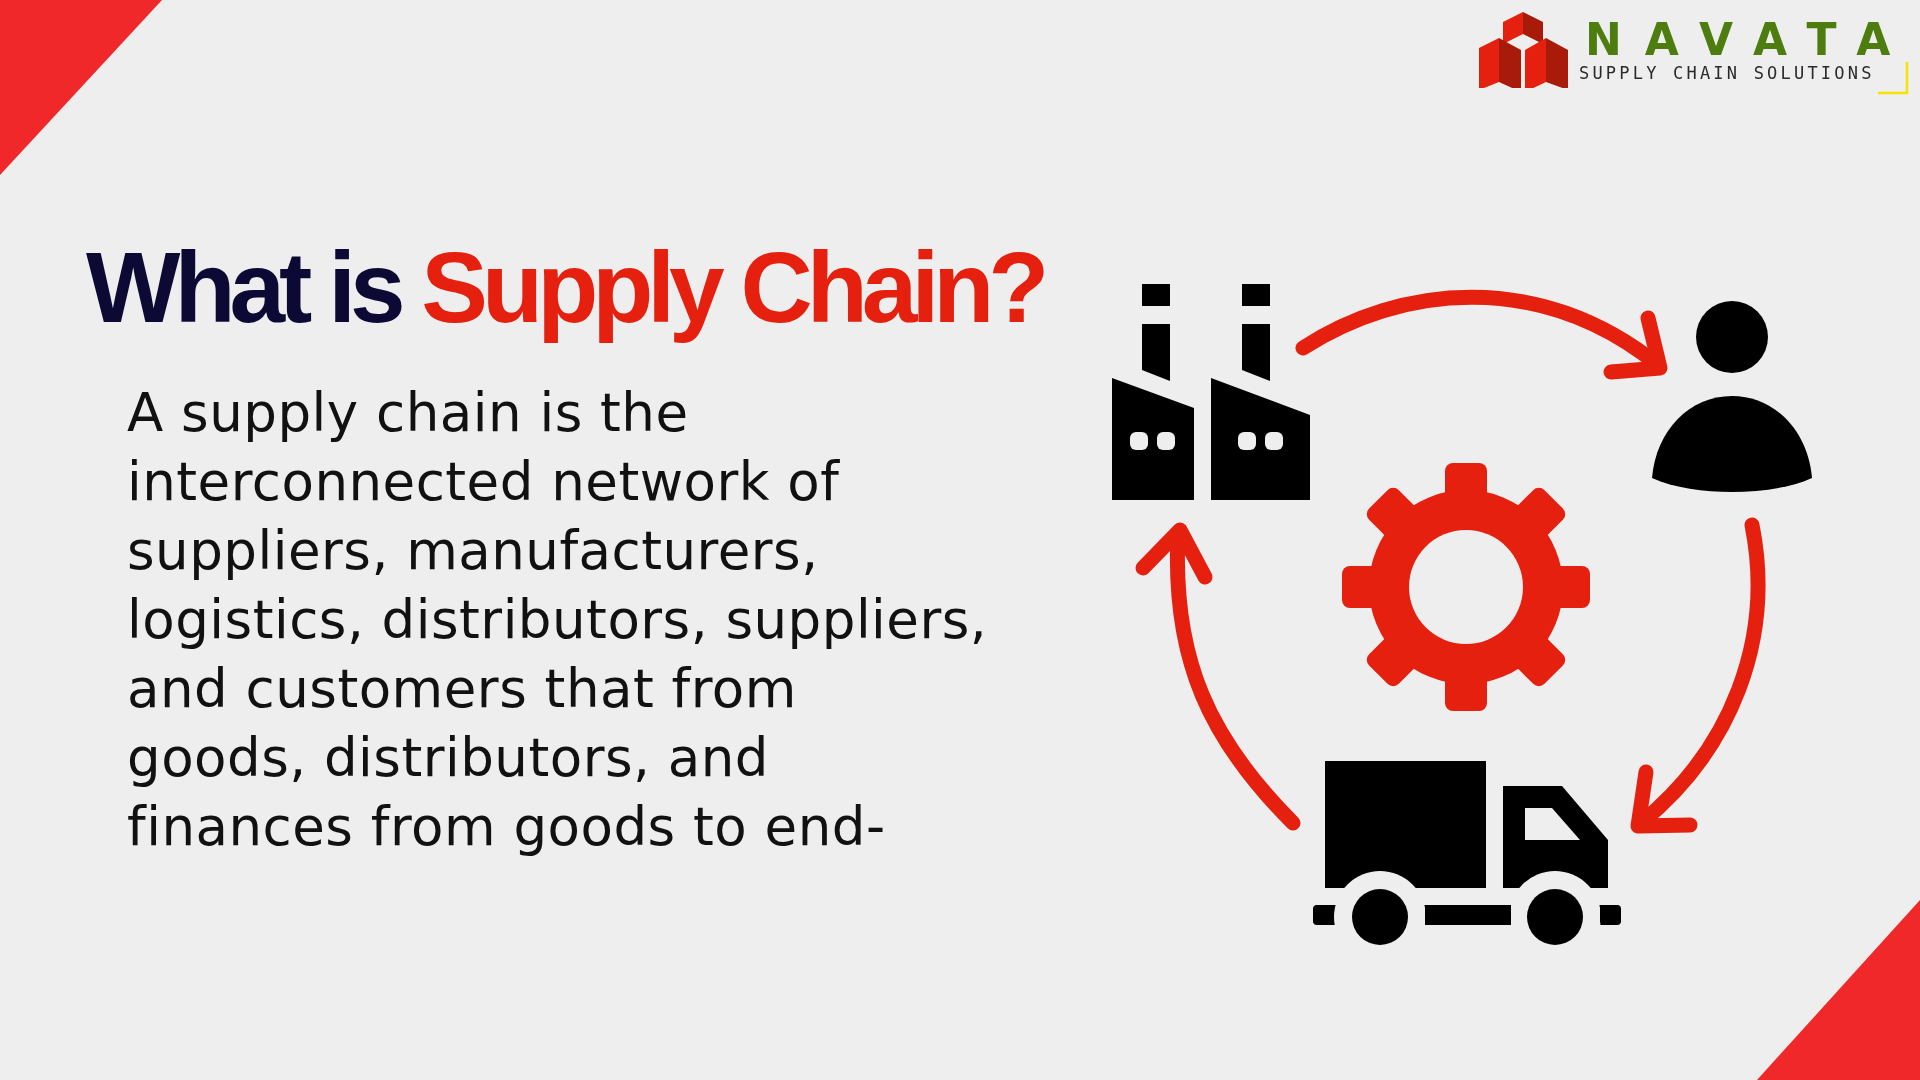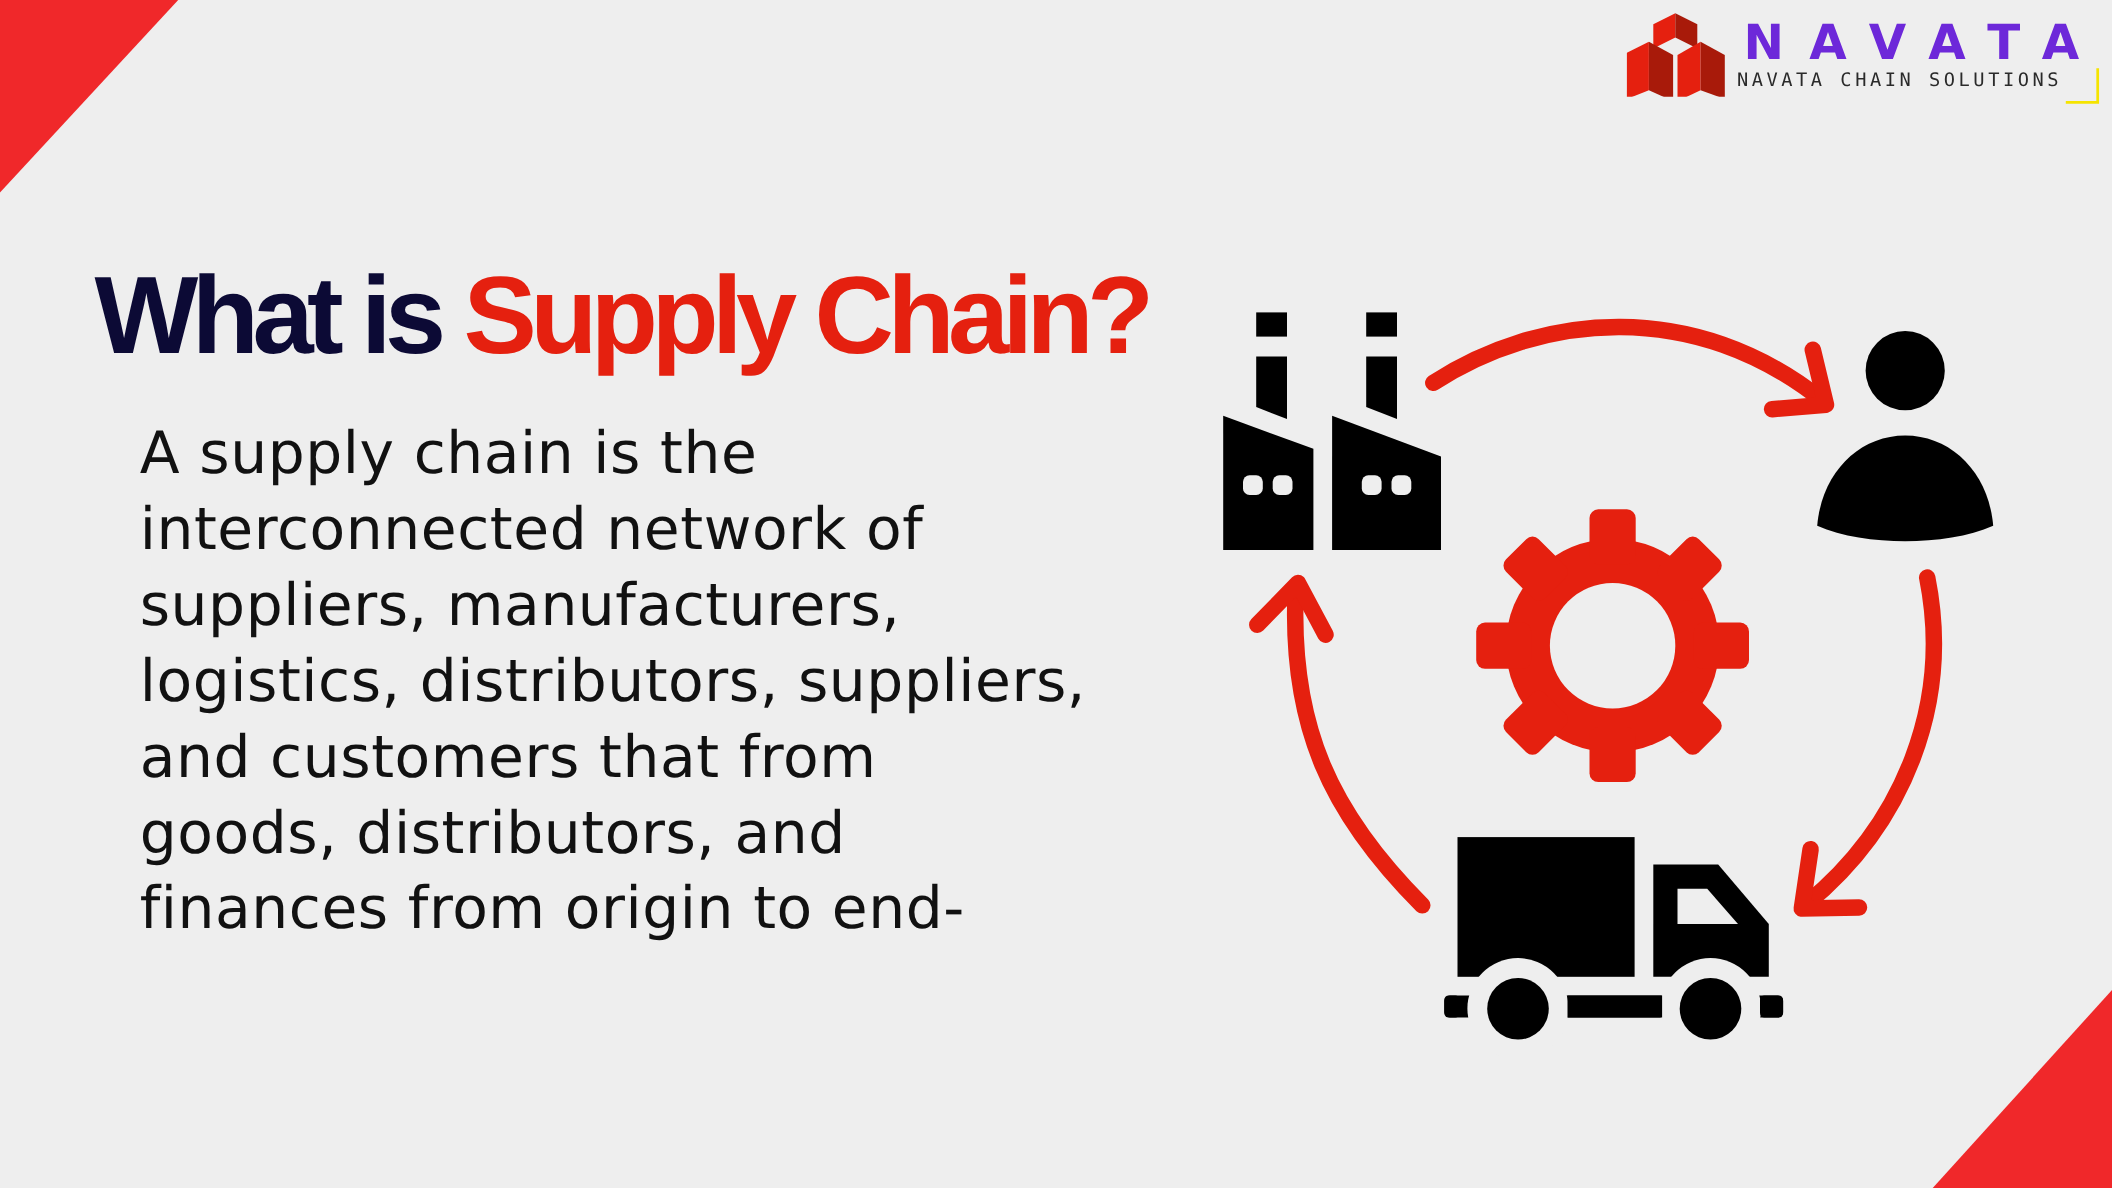--- a/index.html
+++ b/index.html
@@ -29,39 +29,39 @@
 
       <polygon points="27,14 47,4 47,26 27,36" fill="#e5200f"></polygon>
       <polygon points="47,4 67,14 67,36 47,26" fill="#a81a0a"></polygon>
 
       <polygon points="3,40 23,30 23,74 3,82" fill="#e5200f"></polygon>
       <polygon points="23,30 45,42 45,84 23,74" fill="#a81a0a"></polygon>
 
       <polygon points="49,42 70,30 70,74 49,84" fill="#e5200f"></polygon>
       <polygon points="70,30 92,42 92,82 70,74" fill="#a81a0a"></polygon>
     </svg>
-    <div class="logo-text" style="color:#6d28d9;text-align:center;">NAVATA</div>
-    <div class="logo-sub">NAVATA CHAIN SOLUTIONS</div>
+    <div class="logo-text" style="color:#4d7c0f;text-align:center;">NAVATA</div>
+    <div class="logo-sub">SUPPLY CHAIN SOLUTIONS</div>
     <svg class="abs" style="left:1874px;top:58px;" width="40" height="40" viewBox="0 0 40 40">
       <polyline points="33,4 33,35 4,35" fill="none" stroke="#f5e400" stroke-width="2.5"></polyline>
     </svg>
   </div>
 
   <div class="title">
     <span class="t1">What is </span><span class="t2">Supply Chain?</span>
   </div>
 
   <div class="body-text">
     <div>A supply chain is the</div>
     <div>interconnected network of</div>
     <div>suppliers, manufacturers,</div>
     <div>logistics, distributors, suppliers,</div>
     <div>and customers that from</div>
     <div>goods, distributors, and</div>
-    <div>finances from origin to end-</div>
+    <div>finances from goods to end-</div>
   </div>
 
   <svg class="abs" style="left:0;top:0;" width="1920" height="1080" viewBox="0 0 1920 1080">
 
     <g fill="#000">
       <rect x="1142" y="284" width="28" height="22"></rect>
       <polygon points="1142,324 1170,324 1170,381 1142,370"></polygon>
       <polygon points="1112,378 1194,408 1194,500 1112,500"></polygon>
       <rect x="1242" y="284" width="28" height="22"></rect>
       <polygon points="1242,324 1270,324 1270,381 1242,370"></polygon>

